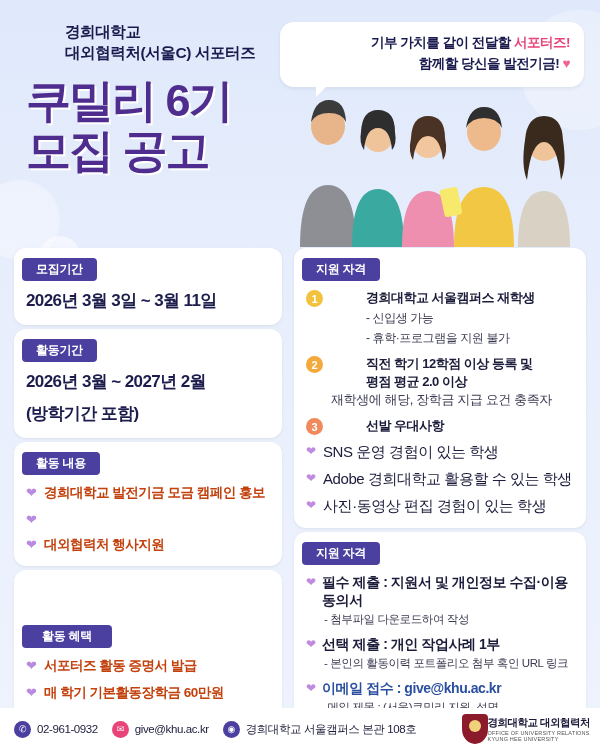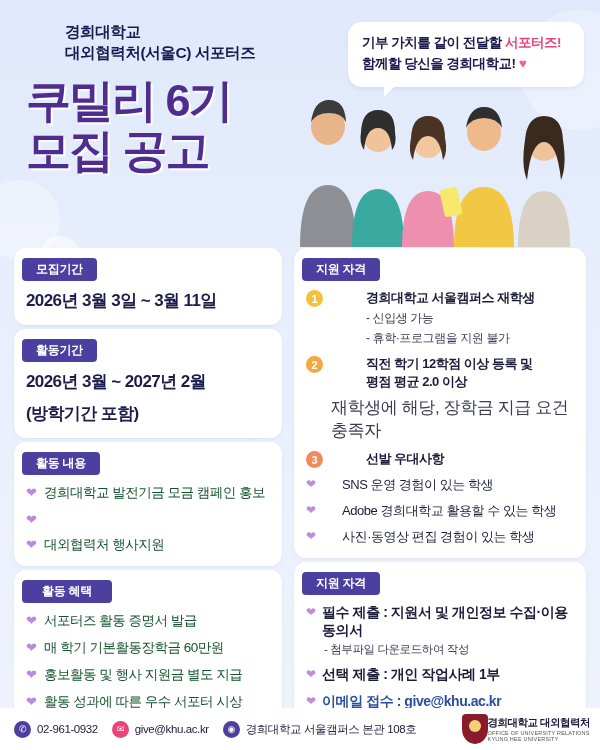--- a/index.html
+++ b/index.html
@@ -35,23 +35,24 @@
   .title-block { margin-top: 14px; }
   .big-title {
     font-size: 45px; font-weight: bold; color: #4f2d8f;
     line-height: 1.02; letter-spacing: -2px;
     text-shadow: 2px 2px 0 #ffffff;
   }
   .big-title .line2 { display: block; margin-top: 4px; }
 
   .speech {
     position: absolute; right: 16px; top: 22px;
-    width: 236px; background: #ffffff; border-radius: 14px;
+    width: 304px; background: #ffffff; border-radius: 14px;
     padding: 11px 14px 12px 14px;
     box-shadow: 0 2px 4px rgba(0,0,0,.06);
+    text-align: right;
   }
   .speech:after {
     content: ""; position: absolute; left: 36px; bottom: -10px;
     border-width: 10px 10px 0 0; border-style: solid;
     border-color: #ffffff transparent transparent transparent;
   }
   .speech p { font-size: 13.5px; color: #1a1a4e; font-weight: bold; line-height: 1.55; letter-spacing:-0.5px;}
   .speech .hl { color: #e8447a; }
   .heart-small { color: #f06292; }
 
@@ -73,49 +74,49 @@
     box-shadow: 0 1px 3px rgba(0,0,0,.07);
   }
   .card.grow { flex: 1; }
 
   .tag {
     display: inline-block; background: #4b3fa0; color: #fff;
     font-size: 12px; font-weight: bold; border-radius: 4px;
     padding: 3px 14px; letter-spacing: -0.3px;
     position: relative; left: -4px;
   }
-  .tag.wide { padding: 3px 20px; }
+  .tag.wide { padding: 3px 20px; margin-top: 45px; }
 
   .lead {
     font-size: 17px; font-weight: bold; color: #1d1d4d;
     margin-top: 9px; letter-spacing: -0.6px; line-height: 1.35;
   }
 
   .bullet-row { display: flex; align-items: flex-start; gap: 7px; margin-top: 9px; }
   .heart {
     color: #b98ae0; font-size: 13px; line-height: 1.2; flex: 0 0 auto; margin-top: 1px;
   }
-  .bullet-text { font-size: 13.5px; color: #14532d; font-weight: normal; letter-spacing: -0.5px; }
+  .bullet-text { font-size: 13.5px; color: #c2410c; font-weight: bold; letter-spacing: -0.5px; }
 
   .num-row { display: flex; align-items: flex-start; gap: 8px; margin-top: 8px; }
   .num {
     flex: 0 0 auto; width: 17px; height: 17px; border-radius: 50%;
     background: #f3c23c; color: #fff; font-size: 11px; font-weight: bold;
     display: flex; align-items: center; justify-content: center; margin-top: 1px;
   }
   .num.n2 { background: #f3a93c; }
   .num.n3 { background: #f08a5d; }
   .num-body { flex: 1; margin-left: 35px; }
   .num-title { font-size: 13px; font-weight: bold; color: #1b1b3a; letter-spacing: -0.5px; }
   .sub { font-size: 12px; color: #3b3b52; margin-top: 2px; letter-spacing: -0.4px; line-height:1.5;}
-  .note { font-size: 17px; color: #3b3b52; margin-top: 5px; margin-left: 25px; letter-spacing: -0.4px; }
+  .note { font-size: 13px; color: #3b3b52; margin-left: 25px; letter-spacing: -0.4px; }
 
   .pin-row { display: flex; align-items: flex-start; gap: 7px; margin-top: 8px; }
   .pin { color: #c08ae0; font-size: 12px; margin-top: 1px; }
-  .pin-text { font-size: 13px; color: #1b1b3a; letter-spacing: -0.45px; margin-left: 19px; }
+  .pin-text { font-size: 15px; color: #1b1b3a; letter-spacing: -0.45px; }
 
   .req-row { margin-top: 9px; }
   .req-head { display: flex; gap: 6px; align-items: flex-start; }
   .req-title { font-size: 14px; color: #1b1b3a; font-weight: bold; letter-spacing: -0.45px; }
   .req-sub { font-size: 11.5px; color: #3b3b52; margin-left: 18px; margin-top: 2px; letter-spacing: -0.4px; }
   .mail { color: #2b4fa0; }
 
   
   .footer {
     position: absolute; left: 0; right: 0; bottom: 0; height: 42px;
@@ -160,21 +161,21 @@
         <span>쿠밀리 6기</span>
         <span class="line2">모집 공고</span>
       </div>
     </div>
 
     <div class="speech">
       <p>
         <span>기부 가치를 같이 전달할 </span><span class="hl">서포터즈!</span>
       </p>
       <p>
-        <span>함께할 당신을 경희대학교!</span>
+        <span>함께할 당신을 발전기금!</span>
         <span class="heart-small">♥</span>
       </p>
     </div>
 
     <svg class="people" viewBox="0 0 300 155">
 
       <ellipse cx="36" cy="34" rx="17" ry="19" fill="#e8b48a"></ellipse>
       <path d="M19 30 q3 -22 18 -22 q16 0 17 22 q-4 -9 -17 -9 q-13 0 -18 9z" fill="#3b3b3b"></path>
       <path d="M8 155 q0 -62 28 -62 q28 0 28 62z" fill="#8d8f94"></path>
 
@@ -302,20 +303,21 @@
             <span class="req-title">필수 제출 : 지원서 및 개인정보 수집·이용 동의서</span>
           </div>
           <div class="req-sub">- 첨부파일 다운로드하여 작성</div>
         </div>
 
         <div class="req-row">
           <div class="req-head">
             <span class="pin">❤</span>
             <span class="req-title">선택 제출 : 개인 작업사례 1부</span>
           </div>
+          <div class="req-sub">- 본인의 활동이력 포트폴리오 첨부 혹인 URL 링크</div>
         </div>
 
         <div class="req-row">
           <div class="req-head">
             <span class="pin">❤</span>
             <span class="req-title mail">이메일 접수 : give@khu.ac.kr</span>
           </div>
           <div class="req-sub">-메일 제목 : (서울)쿠밀리 지원_성명</div>
         </div>
       </div>

